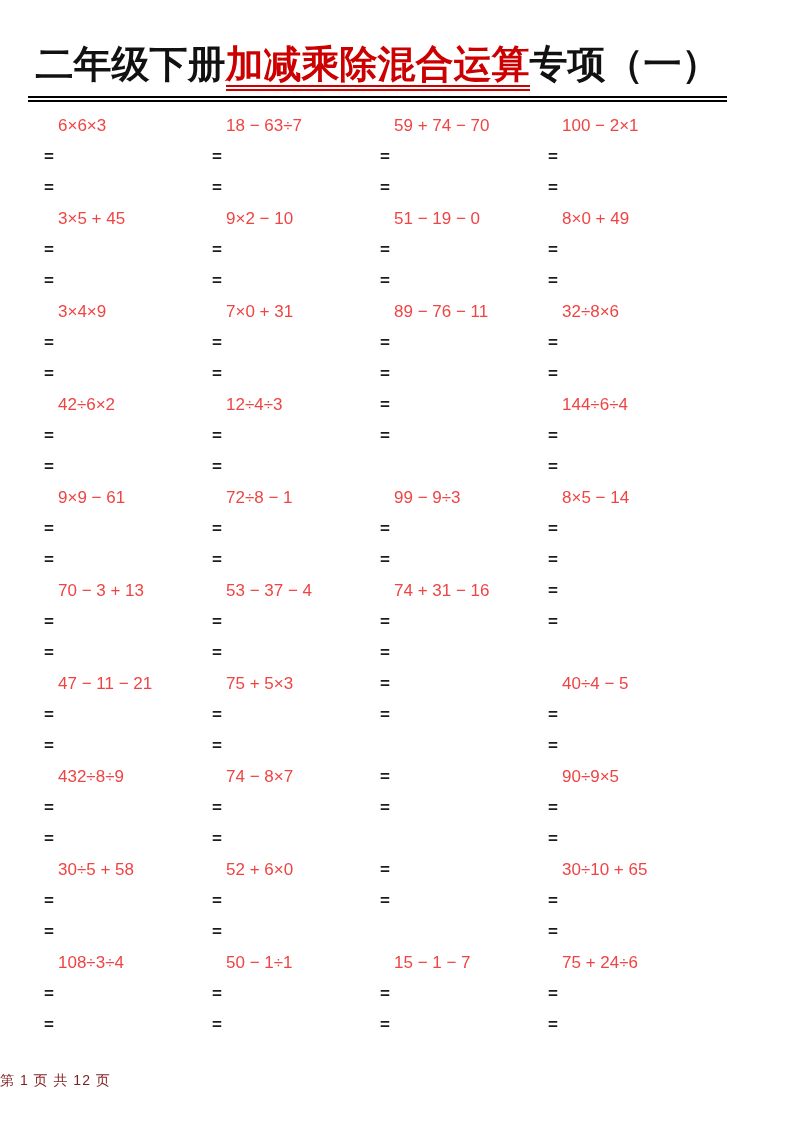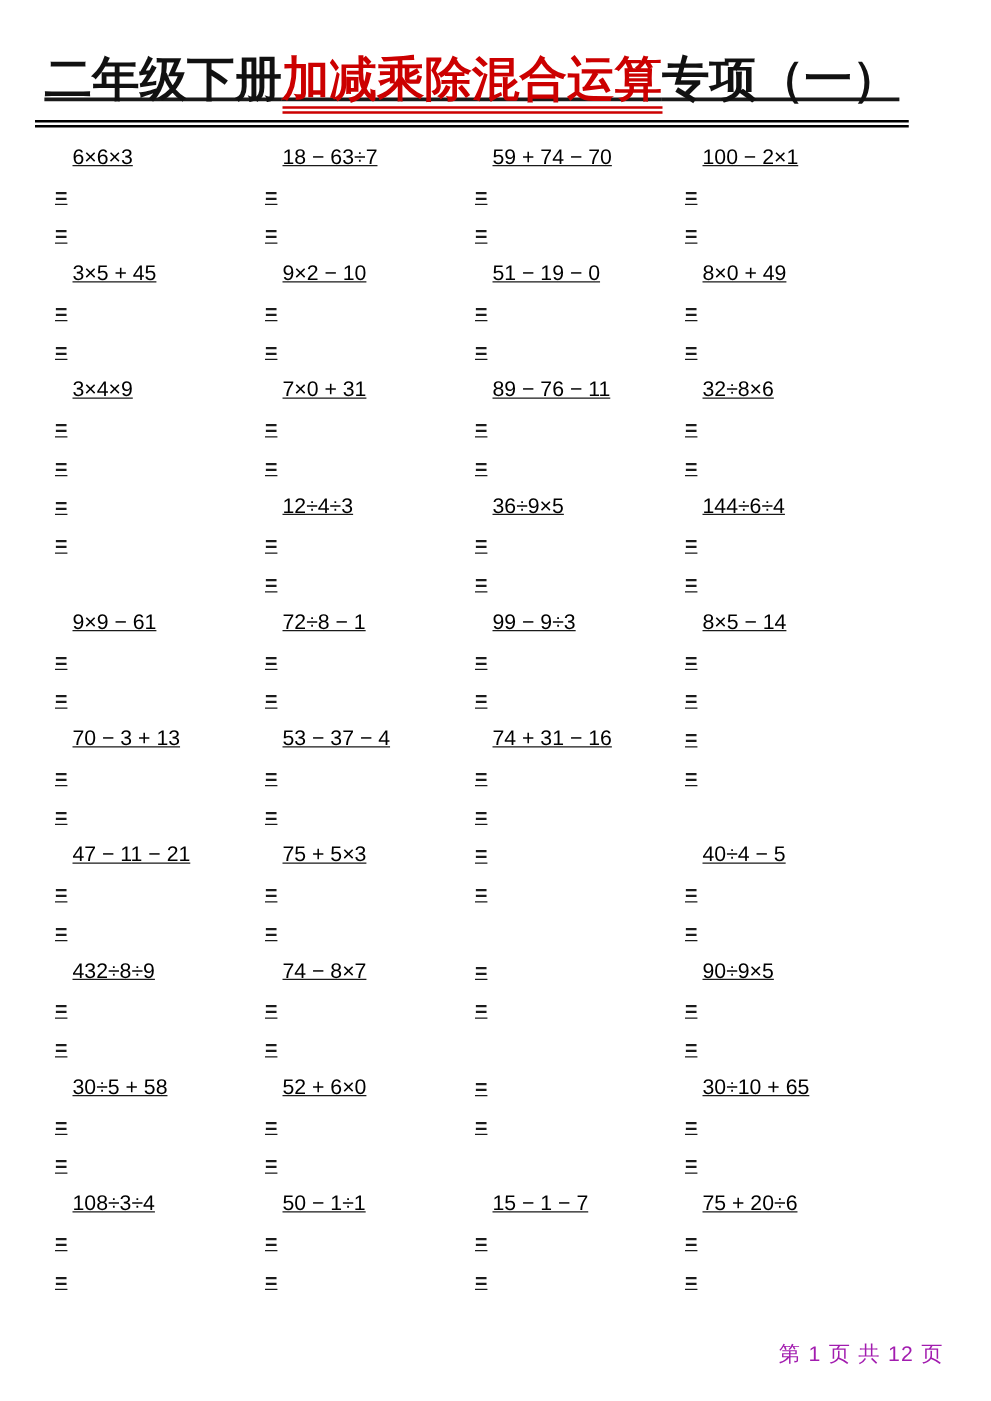--- a/index.html
+++ b/index.html
@@ -9,21 +9,20 @@
   }
   .page {
     position: relative;
     width: 755px;
     height: 1121px;
     background: #ffffff;
     font-family: "Liberation Sans", sans-serif;
     color: #1a1a1a;
     overflow: hidden;
     box-sizing: border-box;
-    text-decoration: underline;
   }
   
   .title {
     margin-top: 40px;
     text-align: center;
     font-size: 38px;
     font-weight: 700;
     line-height: 48px;
     white-space: nowrap;
     color: #111111;
@@ -44,39 +43,39 @@
     display: grid;
     grid-template-columns: repeat(4, 168px);
   }
   .cell {
     height: 93px;
   }
   .expr {
     font-size: 17px;
     line-height: 31px;
     padding-left: 14px;
-    color: #000000;
+    color: #ef4444;
     font-weight: 500;
     white-space: nowrap;
   }
   .eq {
     font-size: 17px;
     line-height: 31px;
     font-weight: 700;
     color: #1c1c1c;
   }
   
   .footer {
     position: absolute;
     left: 0;
     right: 0;
     top: 1072px;
-    text-align: right;
-    font-size: 17px;
-    color: #a21caf;
+    text-align: left;
+    font-size: 14px;
+    color: #7f1d1d;
     letter-spacing: 1px;
   }
 </style>
 </head>
 <body>
 
 <div class="page">
 
   <div class="title">
     <span>二年级下册</span><span class="highlight">加减乘除混合运算</span><span>专项（一）</span>
@@ -139,30 +138,30 @@
         <div class="expr">89 − 76 − 11</div>
         <div class="eq">=</div>
         <div class="eq">=</div>
       </div>
       <div class="cell">
         <div class="expr">32÷8×6</div>
         <div class="eq">=</div>
         <div class="eq">=</div>
       </div>
       <div class="cell">
+        <div class="expr">42÷6×2</div>
         <div class="eq">=</div>
         <div class="eq">=</div>
       </div>
       <div class="cell">
         <div class="expr">12÷4÷3</div>
         <div class="eq">=</div>
         <div class="eq">=</div>
       </div>
       <div class="cell">
-        <div class="expr">36÷9×5</div>
         <div class="eq">=</div>
         <div class="eq">=</div>
       </div>
       <div class="cell">
         <div class="expr">144÷6÷4</div>
         <div class="eq">=</div>
         <div class="eq">=</div>
       </div>
       <div class="cell">
         <div class="expr">9×9 − 61</div>
@@ -269,21 +268,21 @@
         <div class="expr">50 − 1÷1</div>
         <div class="eq">=</div>
         <div class="eq">=</div>
       </div>
       <div class="cell">
         <div class="expr">15 − 1 − 7</div>
         <div class="eq">=</div>
         <div class="eq">=</div>
       </div>
       <div class="cell">
-        <div class="expr">75 + 20÷6</div>
+        <div class="expr">75 + 24÷6</div>
         <div class="eq">=</div>
         <div class="eq">=</div>
       </div>
     </div>
 
   <div class="footer">第 1 页 共 12 页</div>
 
 </div>
 
 </body></html>

